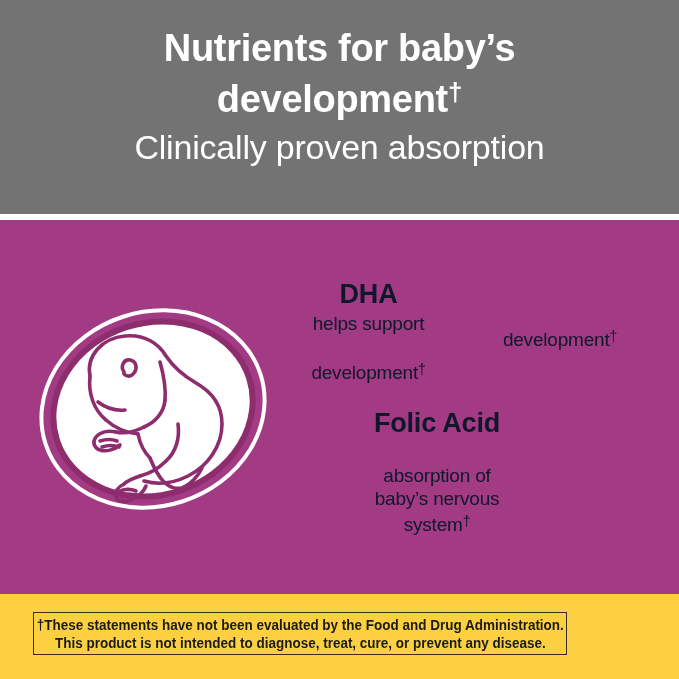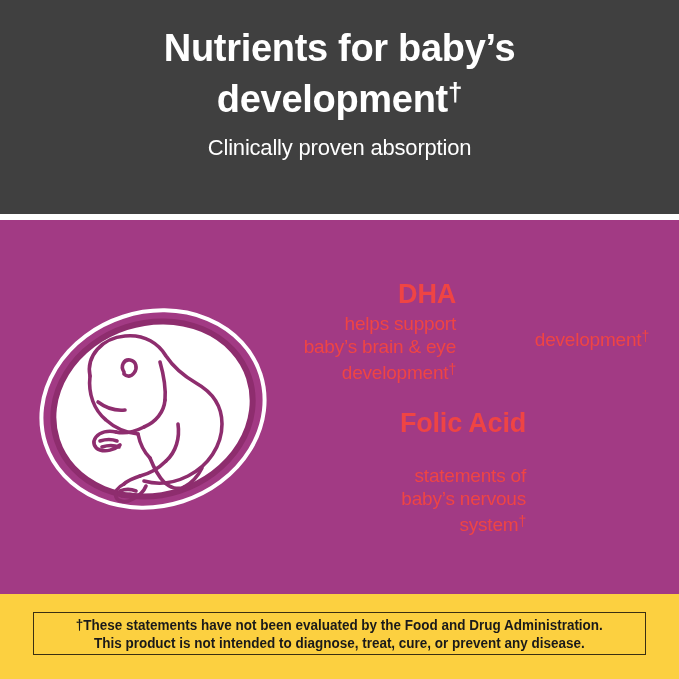--- a/index.html
+++ b/index.html
@@ -16,21 +16,21 @@
     -webkit-font-smoothing: antialiased;
   }
 
   
   .hero-band {
     position: absolute;
     left: 0;
     top: 0;
     width: 679px;
     height: 214px;
-    background: #404040;
+    background: #737373;
   }
   .hero-title {
     position: absolute;
     left: 0;
     top: 26px;
     width: 679px;
     text-align: center;
     color: #ffffff;
     font-size: 38px;
     font-weight: bold;
@@ -42,21 +42,21 @@
     vertical-align: 11px;
     font-weight: bold;
   }
   .hero-sub {
     position: absolute;
     left: 0;
     top: 129px;
     width: 679px;
     text-align: center;
     color: #ffffff;
-    font-size: 22px;
+    font-size: 34px;
     font-weight: normal;
     line-height: 37px;
     letter-spacing: -0.2px;
   }
 
   
   .main-band {
     position: absolute;
     left: 0;
     top: 220px;
@@ -75,22 +75,22 @@
   }
   .fetus-illustration svg {
     display: block;
     width: 250px;
     height: 250px;
   }
 
   
   .nutrient-block {
     position: absolute;
-    text-align: right;
-    color: #ef4444;
+    text-align: center;
+    color: #0f172a;
   }
   .nutrient-name {
     font-size: 27px;
     font-weight: bold;
     line-height: 30px;
     margin-bottom: 3px;
     letter-spacing: -0.2px;
   }
   .nutrient-desc {
     font-size: 19px;
@@ -113,21 +113,21 @@
     left: 0;
     top: 594px;
     width: 679px;
     height: 85px;
     background: #fcd040;
   }
   .disclaimer-box {
     position: absolute;
     left: 33px;
     top: 18px;
-    width: 613px;
+    width: 534px;
     height: 43px;
     border: 1.5px solid #3a2f12;
     box-sizing: border-box;
     display: flex;
     align-items: center;
     justify-content: center;
   }
   .disclaimer-text {
     text-align: center;
     color: #1a1a1a;
@@ -228,38 +228,38 @@
         <path d="M156,203
                  C164,199 170,192 174,184"></path>
       </g>
     </svg>
   </div>
 
   <div class="nutrient-block" id="block-dha">
     <div class="nutrient-name">DHA</div>
     <div class="nutrient-desc">
       <span>helps support</span><br>
-      <span>baby’s brain &amp; eye</span><br>
+      <br>
       <span>development</span><span class="dagger">†</span>
     </div>
   </div>
 
   <div class="nutrient-block" id="block-iron">
     <div class="nutrient-desc">
       <br>
       <br>
       <span>development</span><span class="dagger">†</span>
     </div>
   </div>
 
   <div class="nutrient-block" id="block-folic">
     <div class="nutrient-name">Folic Acid</div>
     <div class="nutrient-desc">
       <br>
-      <span>statements of</span><br>
+      <span>absorption of</span><br>
       <span>baby’s nervous</span><br>
       <span>system</span><span class="dagger">†</span>
     </div>
   </div>
 
   <div class="footer-band">
     <div class="disclaimer-box">
       <div class="disclaimer-text">
         <span>†These statements have not been evaluated by the Food and Drug Administration.</span><br>
         <span>This product is not intended to diagnose, treat, cure, or prevent any disease.</span>

